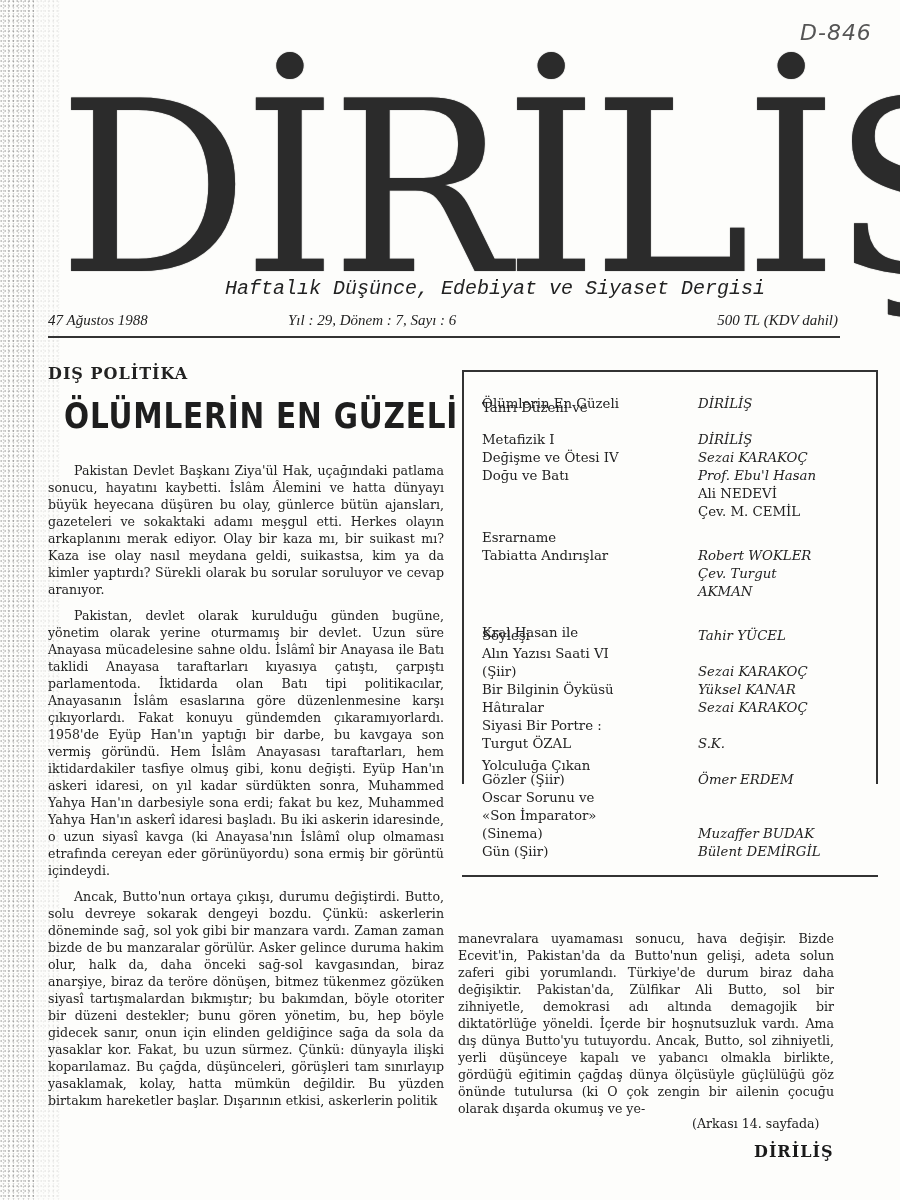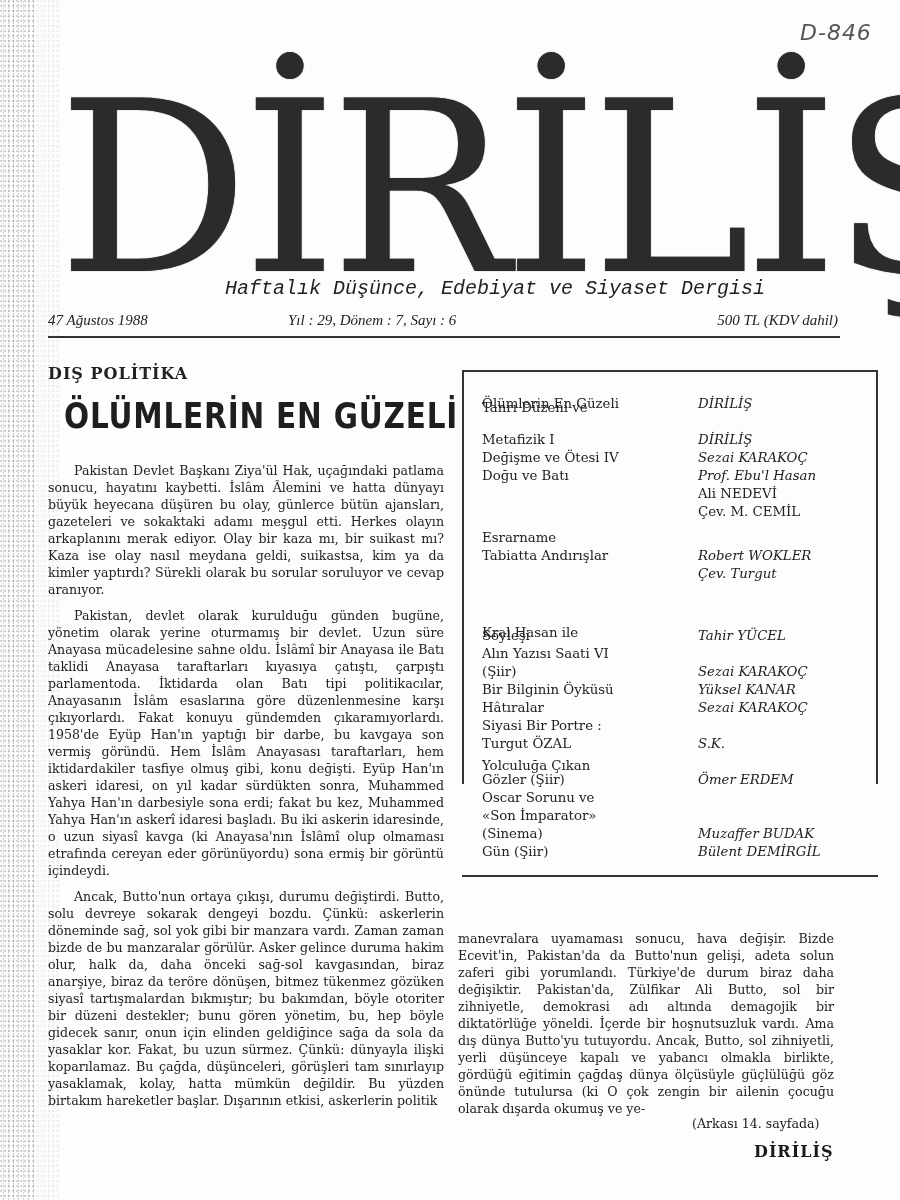--- a/index.html
+++ b/index.html
@@ -129,20 +129,24 @@
       <span class="a"></span>
     </div>
     <div class="toc-row" style="top: 178px;">
       <span class="t">Tabiatta Andırışlar</span>
       <span class="a">Robert WOKLER</span>
     </div>
     <div class="toc-row" style="top: 196px;">
       <span class="t"></span>
       <span class="a">Çev. Turgut</span>
     </div>
+    <div class="toc-row" style="top: 214px;">
+      <span class="t"></span>
+      <span class="a">AKMAN</span>
+    </div>
     <div class="toc-row" style="top: 232px;">
       <span class="t"></span>
       <span class="a"></span>
     </div>
     <div class="toc-row" style="top: 255px;">
       <span class="t">Kral Hasan ile</span>
       <span class="a"></span>
     </div>
     <div class="toc-row" style="top: 258px;">
       <span class="t">Söyleşi</span>

